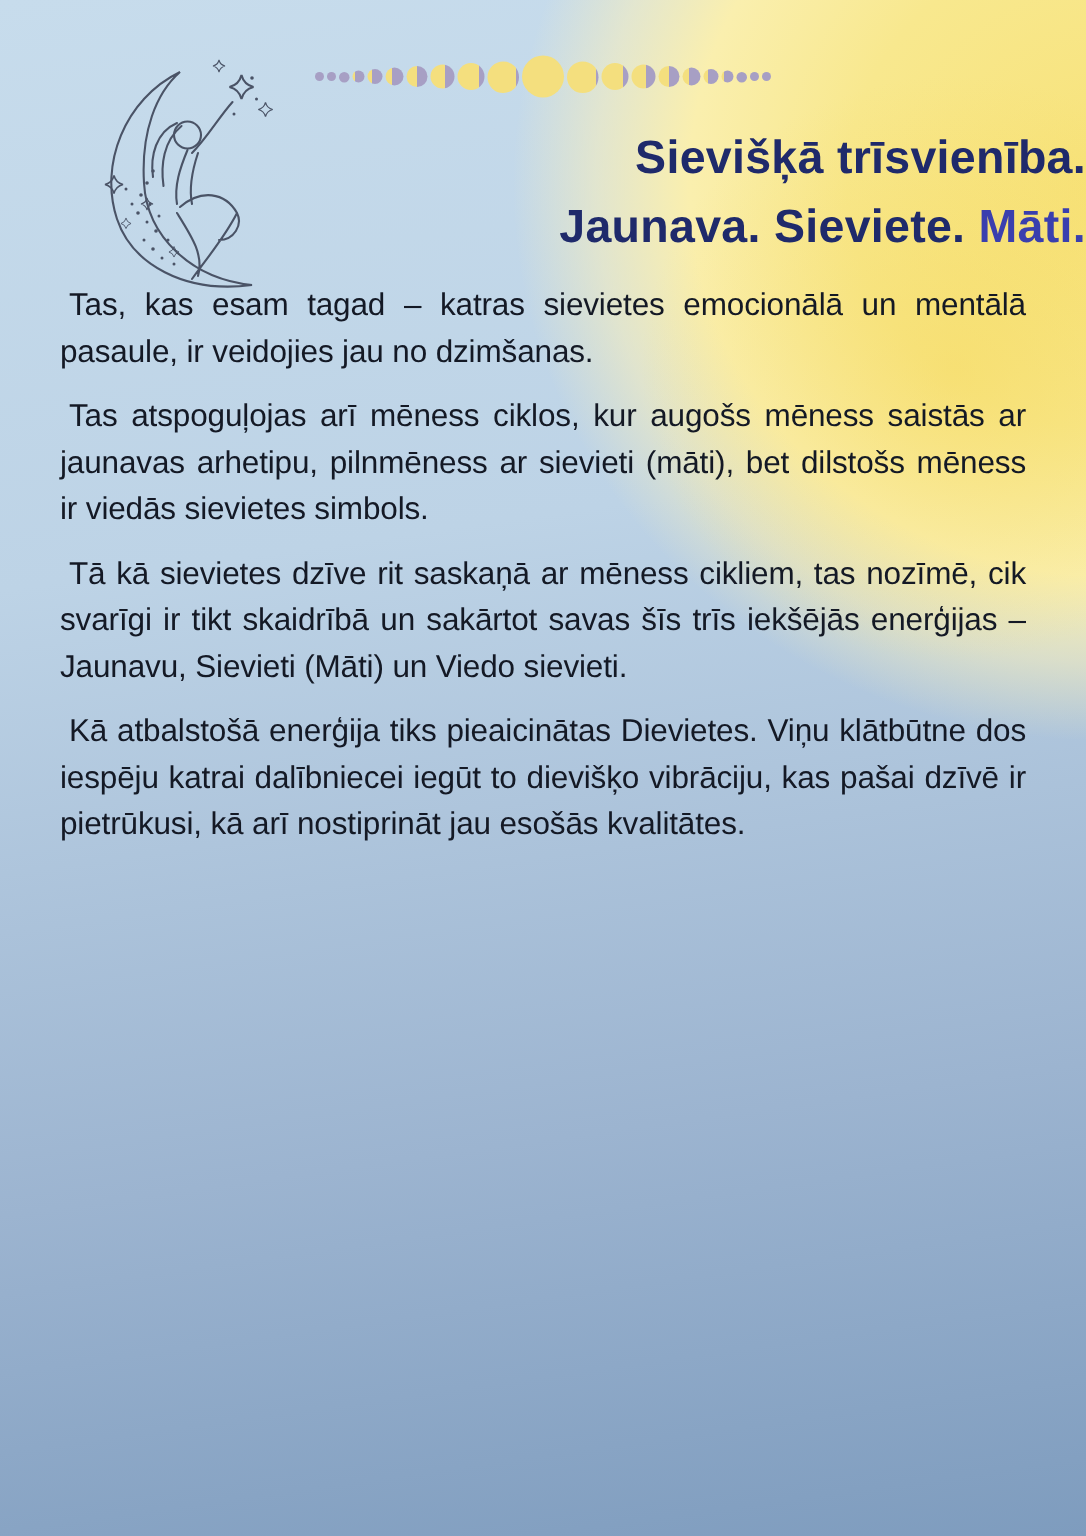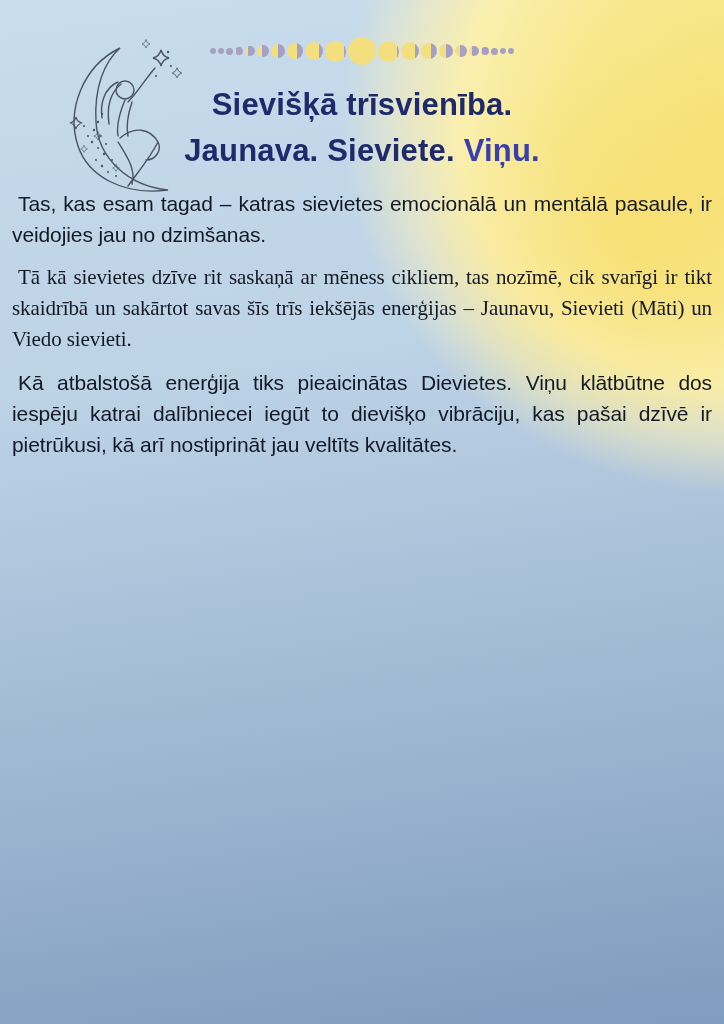--- a/index.html
+++ b/index.html
@@ -19,35 +19,35 @@
   .phases{
     position:absolute;top:34px;left:50%;transform:translateX(-50%);
     display:flex;align-items:center;gap:2px;height:34px;
   }
   .phases span{display:inline-block;border-radius:50%;}
 
   
   .illus{position:absolute;left:28px;top:18px;}
 
   
-  .titles{position:absolute;top:82px;left:0;right:0;text-align:center;}
+  .titles{position:absolute;top:82px;left:0;right:0;text-align:right;}
   .title-line{
     font-weight:700;font-size:31px;line-height:46px;
     color:#1f2a6b;letter-spacing:0.2px;
   }
   .accent{color:#3a3fae;}
 
   
-  .content{position:absolute;top:188px;left:0;right:0;padding:0 12px;}
+  .content{position:absolute;top:188px;left:0;right:0;padding:0 40px;}
   p.para{
     margin:0;font-size:21px;line-height:31px;color:#141925;
     text-align:justify;text-indent:6px;letter-spacing:-0.1px;
   }
   p.para + p.para{margin-top:12px;}
-  p.para.tight{margin-top:1px;font-family:Liberation Serif, serif;}
+  p.para.tight{margin-top:1px;}
 </style>
 </head>
 <body>
 
 <div class="poster">
 
   <div class="phases" id="phases">
       <span style="width: 6px; height: 6px; background: rgb(167, 159, 196);"></span>
       <span style="width: 6px; height: 6px; background: rgb(167, 159, 196);"></span>
       <span style="width: 7px; height: 7px; background: rgb(167, 159, 196);"></span>
@@ -106,22 +106,23 @@
         <circle cx="84" cy="142" r="1"></circle>
       <circle cx="88" cy="158" r="1"></circle>
         <circle cx="140" cy="34" r="1.2"></circle>
       <circle cx="128" cy="58" r="1"></circle>
         <circle cx="143" cy="48" r="1"></circle>
     </g>
   </svg>
 
   <div class="titles">
     <div class="title-line">Sievišķā trīsvienība.</div>
-    <div class="title-line"><span>Jaunava. Sieviete. </span><span class="accent">Viņu.</span></div>
+    <div class="title-line"><span>Jaunava. Sieviete. </span><span class="accent">Māti.</span></div>
   </div>
 
   <div class="content">
     <p class="para">Tas, kas esam tagad – katras sievietes emocionālā un mentālā pasaule, ir veidojies jau no dzimšanas.</p>
+    <p class="para">Tas atspoguļojas arī mēness ciklos, kur augošs mēness saistās ar jaunavas arhetipu, pilnmēness ar sievieti (māti), bet dilstošs mēness ir viedās sievietes simbols.</p>
     <p class="para tight">Tā kā sievietes dzīve rit saskaņā ar mēness cikliem, tas nozīmē, cik svarīgi ir tikt skaidrībā un sakārtot savas šīs trīs iekšējās enerģijas – Jaunavu, Sievieti (Māti) un Viedo sievieti.</p>
-    <p class="para">Kā atbalstošā enerģija tiks pieaicinātas Dievietes. Viņu klātbūtne dos iespēju katrai dalībniecei iegūt to dievišķo vibrāciju, kas pašai dzīvē ir pietrūkusi, kā arī nostiprināt jau veltīts kvalitātes.</p>
+    <p class="para">Kā atbalstošā enerģija tiks pieaicinātas Dievietes. Viņu klātbūtne dos iespēju katrai dalībniecei iegūt to dievišķo vibrāciju, kas pašai dzīvē ir pietrūkusi, kā arī nostiprināt jau esošās kvalitātes.</p>
   </div>
 
 </div>
 
 </body></html>

